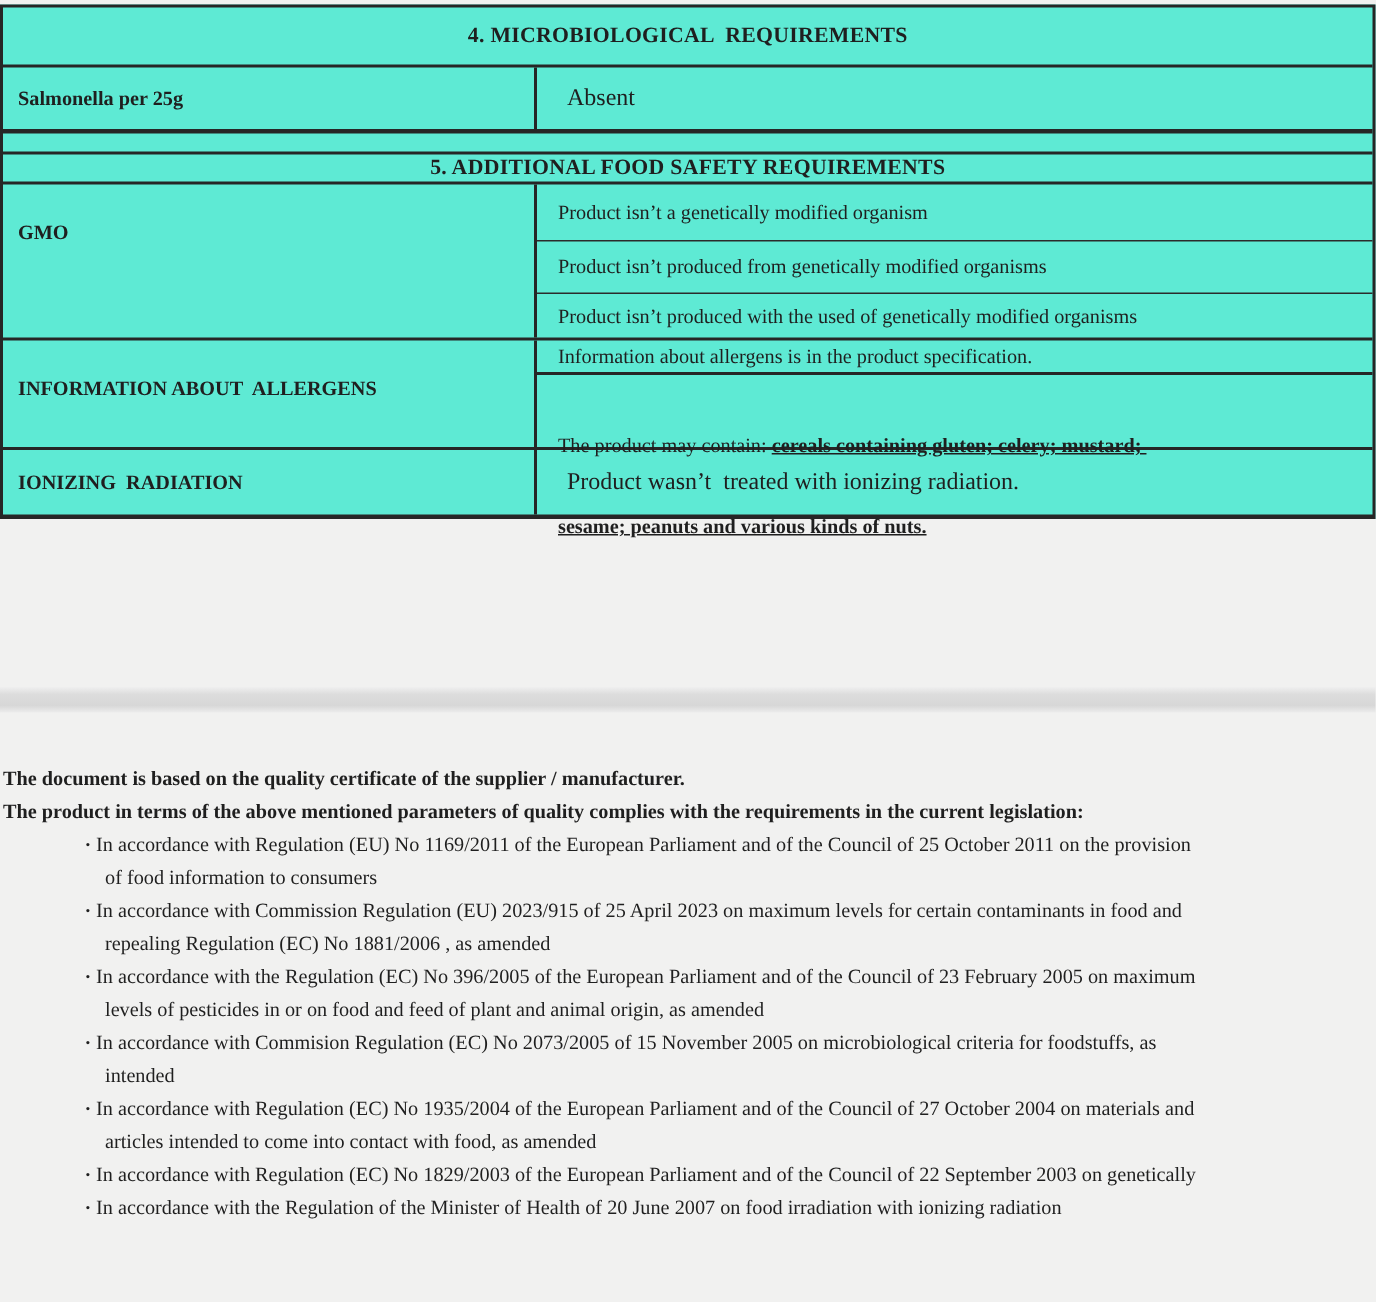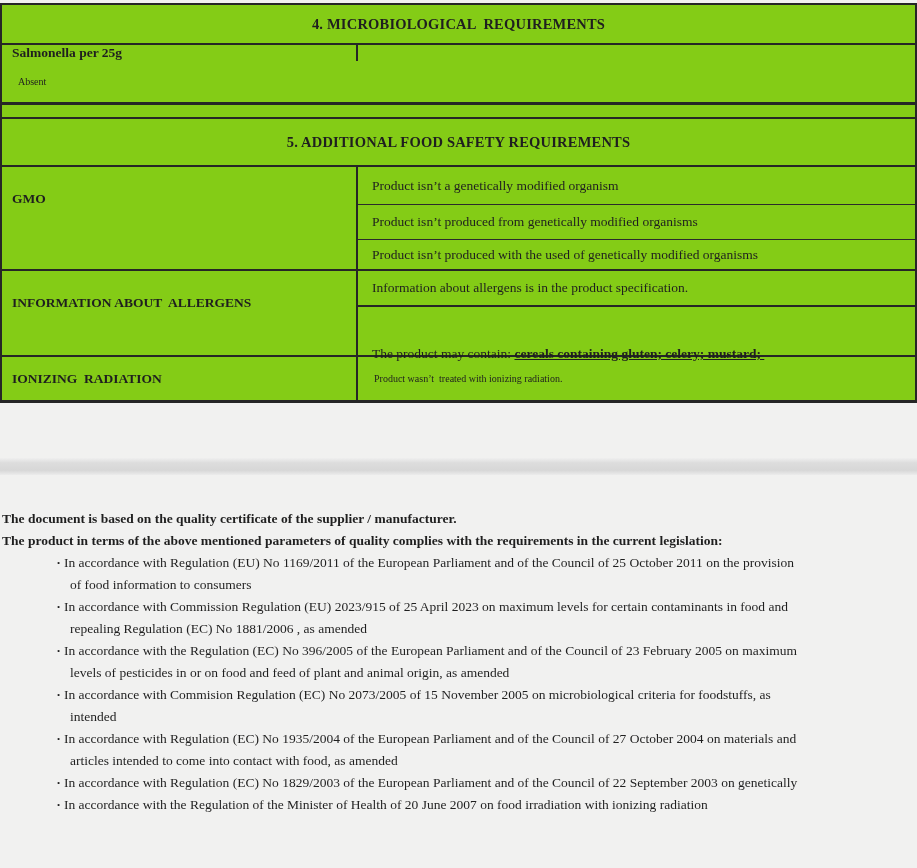--- a/index.html
+++ b/index.html
@@ -11,60 +11,61 @@
     position: relative;
     overflow: hidden;
   }
   .doc-table {
     position: absolute; top: 3px; left: 0; width: 917px;
     box-sizing: border-box;
     border-left: 2px solid #262626;
     border-right: 2px solid #262626;
     border-top: 2px solid #262626;
     border-bottom: 3px solid #262626;
-    background: #84cc16;
+    background: #5eead4;
   }
   .trow { display: flex; box-sizing: border-box; align-items: stretch; }
   .hdr {
     justify-content: center; align-items: center;
     font-weight: bold; font-size: 14.5px; white-space: pre-wrap;
     letter-spacing: 0.2px;
   }
   #hdr4 { height: 40px; border-bottom: 2px solid #262626; }
-  .r-sal { height: 60px; border-bottom: 3px solid #262626; flex-direction: column; }
+  .r-sal { height: 44px; border-bottom: 3px solid #262626; }
   .spacer { height: 14px; border-bottom: 2px solid #262626; }
-  #hdr5 { height: 48px; border-bottom: 2px solid #262626; }
+  #hdr5 { height: 20px; border-bottom: 2px solid #262626; }
   .c1 {
     width: 356px; box-sizing: border-box;
     border-right: 2px solid #262626;
     padding-left: 10px; padding-right: 6px;
     font-weight: bold; font-size: 13.5px; white-space: pre-wrap;
     display: flex;
   }
   .c2 {
     flex: 1; box-sizing: border-box;
-    padding-left: 16px; padding-right: 6px;
-    font-size: 10px; white-space: pre-wrap;
+    padding-left: 0; padding-right: 6px;
+    font-size: 16px; white-space: pre-wrap;
     display: flex;
+    margin-left: 20px;
   }
   .vcenter { align-items: center; }
   .toppad { align-items: flex-start; padding-top: 24px; }
   .block { align-items: stretch; }
   .gmo { border-bottom: 2px solid #262626; }
   .allergens { border-bottom: 2px solid #262626; }
   .rcol { flex: 1; display: flex; flex-direction: column; }
   .rrow {
     box-sizing: border-box; display: flex; align-items: center;
     padding-left: 14px; padding-right: 20px;
     font-size: 13.5px; white-space: pre-wrap;
   }
   .g1 { height: 38px; border-bottom: 1px solid #2b2b2b; }
   .g2 { height: 35px; border-bottom: 1px solid #2b2b2b; }
   .g3 { height: 29px; }
-  .a1 { height: 36px; border-bottom: 2px solid #262626; }
+  .a1 { height: 23px; border-bottom: 2px solid #262626; }
   .a2 { height: 48px; display: block; padding-top: 4px; }
   .radiation { height: 43px; }
   .mline { display: block; white-space: pre; line-height: 22px; }
   .bu { font-weight: bold; text-decoration: underline; }
   .page-break {
     position: absolute; left: 0; top: 458px; width: 917px; height: 17px;
     background: linear-gradient(180deg, #efefef 0%, #dddddd 28%, #d7d7d7 72%, #ececec 100%);
   }
   .footer {
     position: absolute; left: 2px; top: 508px; width: 913px;
@@ -105,20 +106,21 @@
         <div class="rrow g3">Product isn’t produced with the used of genetically modified organisms</div>
       </div>
     </div>
 
     <div class="trow block allergens">
       <div class="c1 toppad">INFORMATION ABOUT  ALLERGENS</div>
       <div class="rcol">
         <div class="rrow a1">Information about allergens is in the product specification.</div>
         <div class="rrow a2">
           <span class="mline"><span>The product may contain: </span><span class="bu">cereals containing gluten; celery; mustard; </span></span>
+          <span class="mline"><span class="bu">sesame; peanuts and various kinds of nuts.</span></span>
         </div>
       </div>
     </div>
 
     <div class="trow radiation">
       <div class="c1 vcenter">IONIZING  RADIATION</div>
       <div class="c2 vcenter">Product wasn’t  treated with ionizing radiation.</div>
     </div>
 
   </div>

